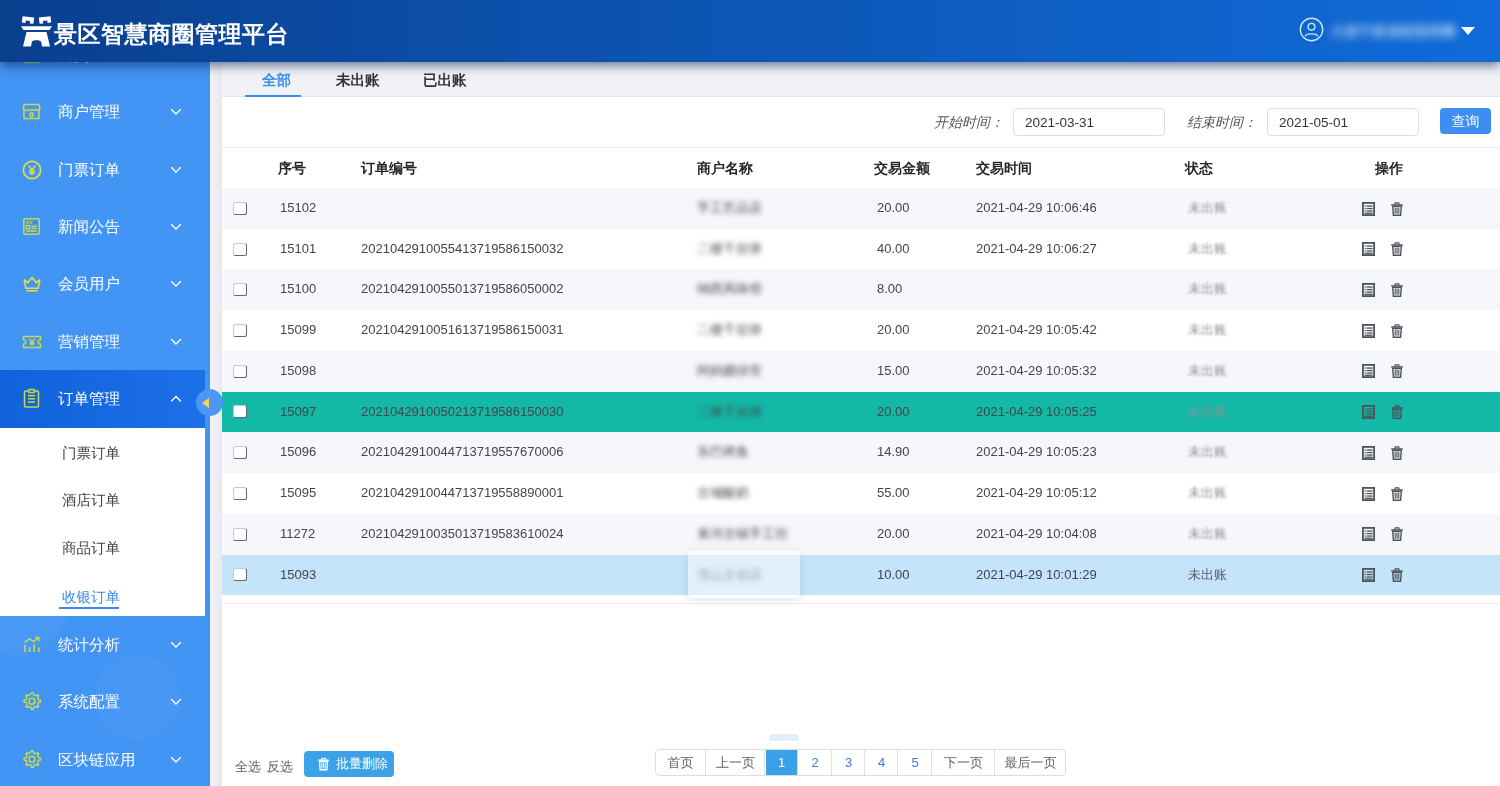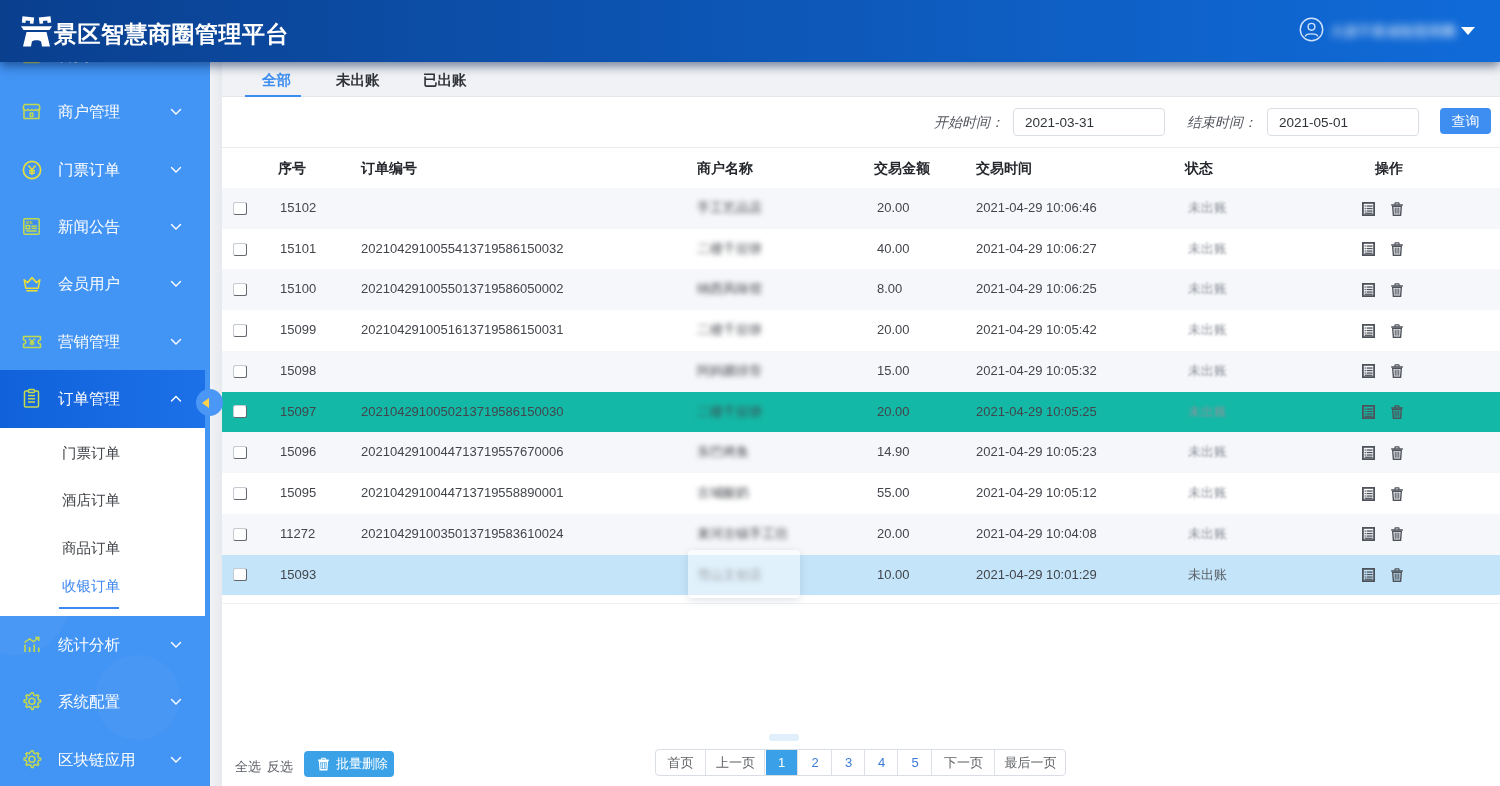--- a/index.html
+++ b/index.html
@@ -188,21 +188,21 @@
         <span class="mtext">区块链应用</span>
         <svg class="chev" width="12" height="8" viewBox="0 0 12 8" fill="none" stroke="#fff" stroke-width="1.4" stroke-linecap="round">
           <path d="M1.5 1.5 L6 6 L10.5 1.5"></path>
         </svg>
       </div>
 
     <div id="submenu">
       <span class="smitem" style="top:16px">门票订单</span>
       <span class="smitem" style="top:63.5px">酒店订单</span>
       <span class="smitem" style="top:111px">商品订单</span>
-      <span class="smitem smactive" style="top:149px">收银订单</span>
+      <span class="smitem smactive" style="top:160px">收银订单</span>
       <div id="smline"></div>
     </div>
   </div>
   <div id="toggle"></div>
   <div id="gutter"></div>
 
   <div id="content">
     <div id="tabstrip">
       <span class="tab" style="left:40px;color:#3c8df0">全部</span>
       <span class="tab" style="left:114px;color:#303338">未出账</span>
@@ -278,21 +278,20 @@
           <line x1="7" y1="5.6" x2="7" y2="11.8" stroke="#4e525a" stroke-width="1.1"></line>
           <line x1="8.8" y1="5.6" x2="8.8" y2="11.8" stroke="#4e525a" stroke-width="1.1"></line>
         </svg>
       </div>
 <div class="trow" style="top:207.4px;height:40.72px;background:#f6f7fa">
         <span class="cb"></span>
         <span class="c1">15100</span>
         <span class="c2">2021042910055013719586050002</span>
         <span class="c3">纳西风味馆</span>
         <span class="c4">8.00</span>
-        <span class="c5">2021-04-29 10:06:25</span>
         <span class="c6">未出账</span>
         <svg class="opicon" style="left:1140px" width="13" height="14" viewBox="0 0 13 14">
           <rect x="0.9" y="0.9" width="11.2" height="12.2" fill="none" stroke="#4e525a" stroke-width="1.8"></rect>
           <rect x="4.6" y="3.4" width="6" height="1.3" fill="#4e525a"></rect>
           <rect x="4.6" y="5.9" width="6" height="1.3" fill="#4e525a"></rect>
           <rect x="4.6" y="8.4" width="6" height="1.3" fill="#4e525a"></rect>
           <rect x="2.6" y="3.4" width="1.2" height="1.3" fill="#4e525a"></rect>
           <rect x="2.6" y="5.9" width="1.2" height="1.3" fill="#4e525a"></rect>
           <rect x="2.6" y="8.4" width="1.2" height="1.3" fill="#4e525a"></rect>
           <rect x="2.6" y="10.6" width="8" height="1.3" fill="#4e525a"></rect>

